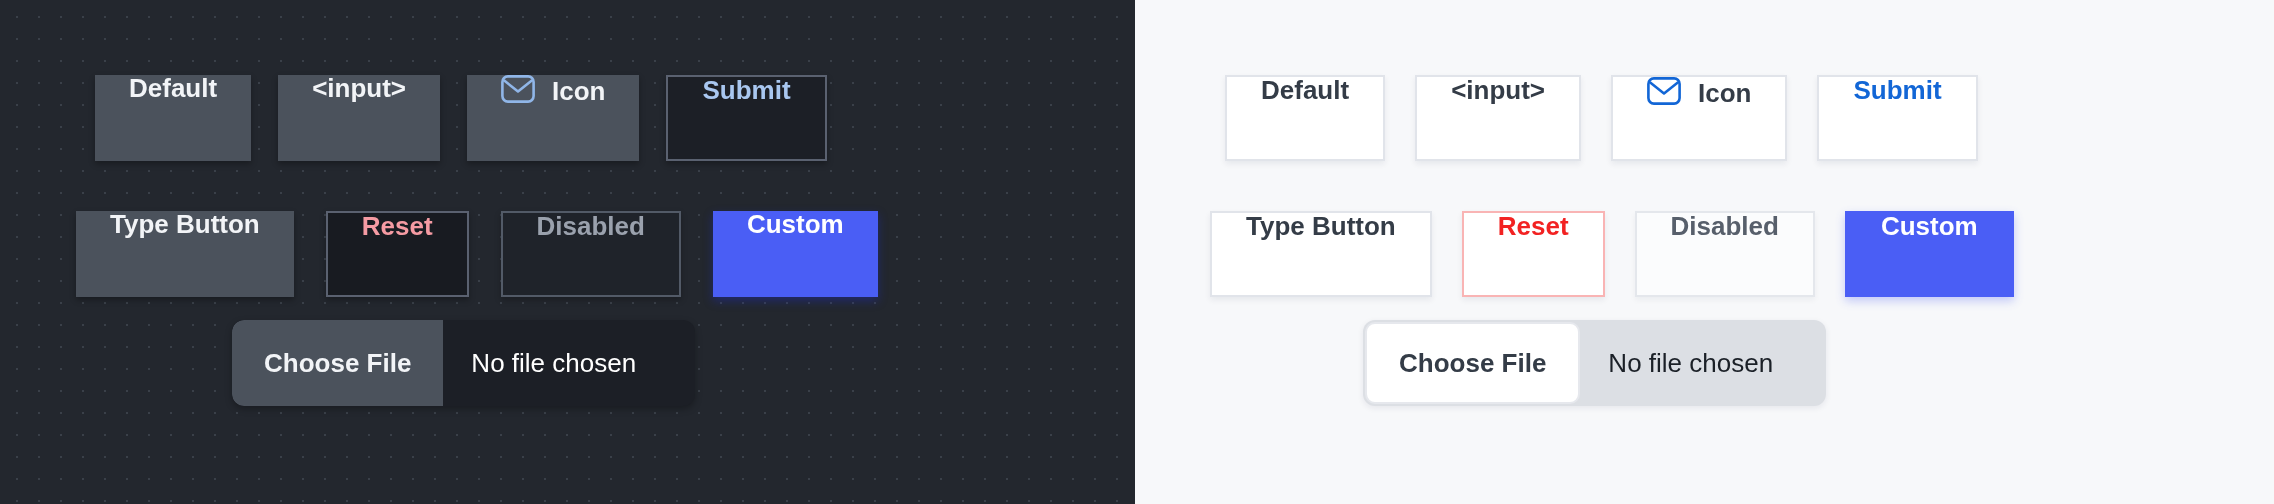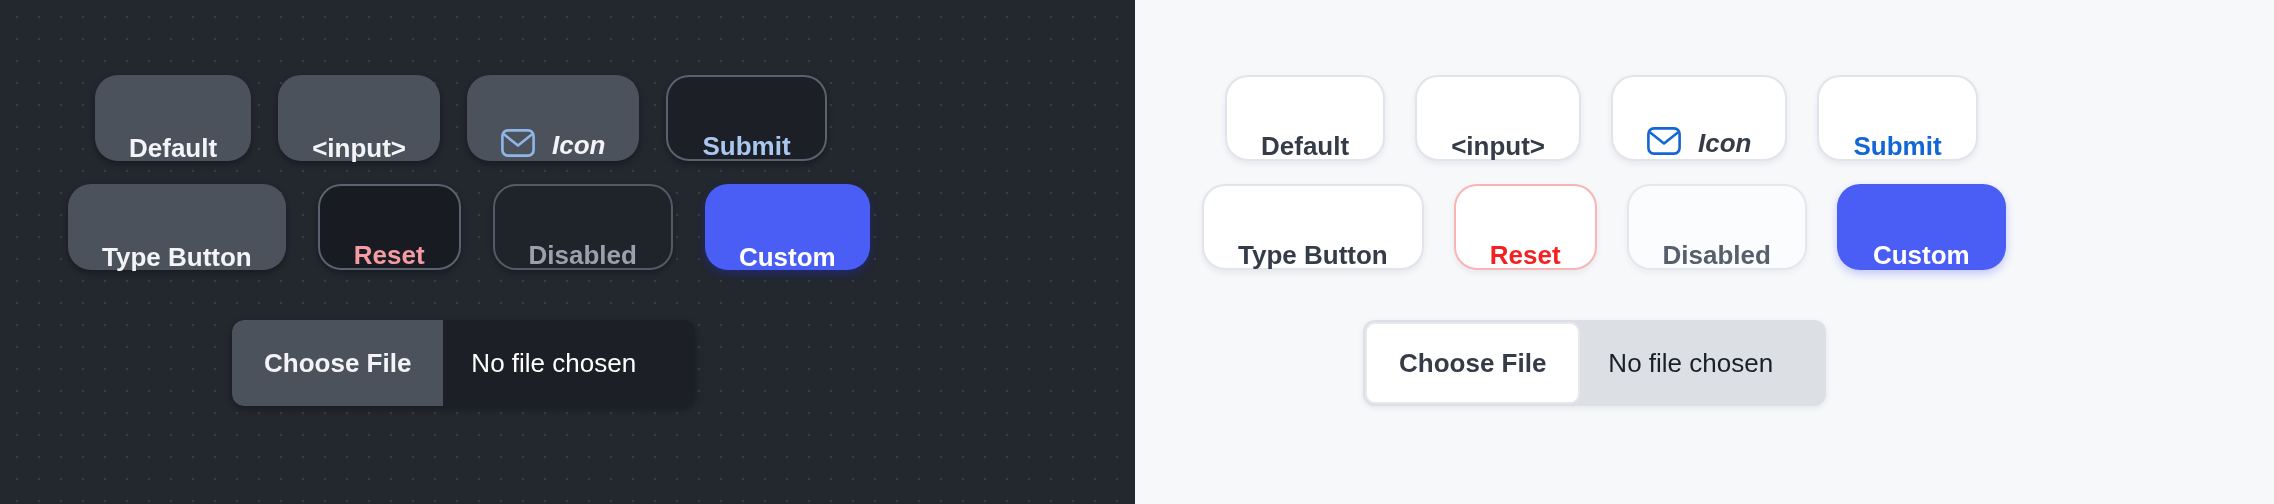--- a/index.html
+++ b/index.html
@@ -36,42 +36,42 @@
     inset: 0;
   }
 
   
   .row {
     position: absolute;
     display: flex;
     align-items: center;
   }
   .row-1 { top: 75px; height: 86px; }
-  .row-2 { top: 184px; height: 86px; }
+  .row-2 { top: 211px; height: 86px; margin-left: 8px; }
   .row-3 { top: 320px; height: 86px; }
 
   .panel-dark .row-1 { left: 95px; gap: 27px; }
   .panel-dark .row-2 { left: 68px; gap: 32px; }
   .panel-dark .row-3 { left: 232px; }
 
   .panel-light .row-1 { left: 90px; gap: 30px; }
   .panel-light .row-2 { left: 67px; gap: 30px; }
   .panel-light .row-3 { left: 228px; }
 
   
   .btn {
     border: 0;
-    border-radius: 23px;
+    border-radius: 0;
     font-family: "Liberation Sans", sans-serif;
     font-size: 26px;
     font-weight: bold;
     line-height: 1;
     height: 86px;
     display: inline-flex;
-    align-items: flex-end;
+    align-items: flex-start;
     justify-content: center;
     padding: 0 34px;
     white-space: nowrap;
     cursor: pointer;
   }
 
   
   .d-solid {
     background: #4b525c;
     color: #f2f4f7;
@@ -133,21 +133,20 @@
     color: #ffffff;
     border: 2px solid transparent;
     box-shadow: 0 4px 9px rgba(74,94,245,.30);
   }
 
   
   .btn-icon-wrap {
     display: inline-flex;
     align-items: center;
     gap: 17px;
-    font-style: italic;
   }
   .mail-icon { display: block; }
 
   
   .file-input {
     display: inline-flex;
     align-items: stretch;
     height: 86px;
     border-radius: 12px;
     overflow: hidden;

